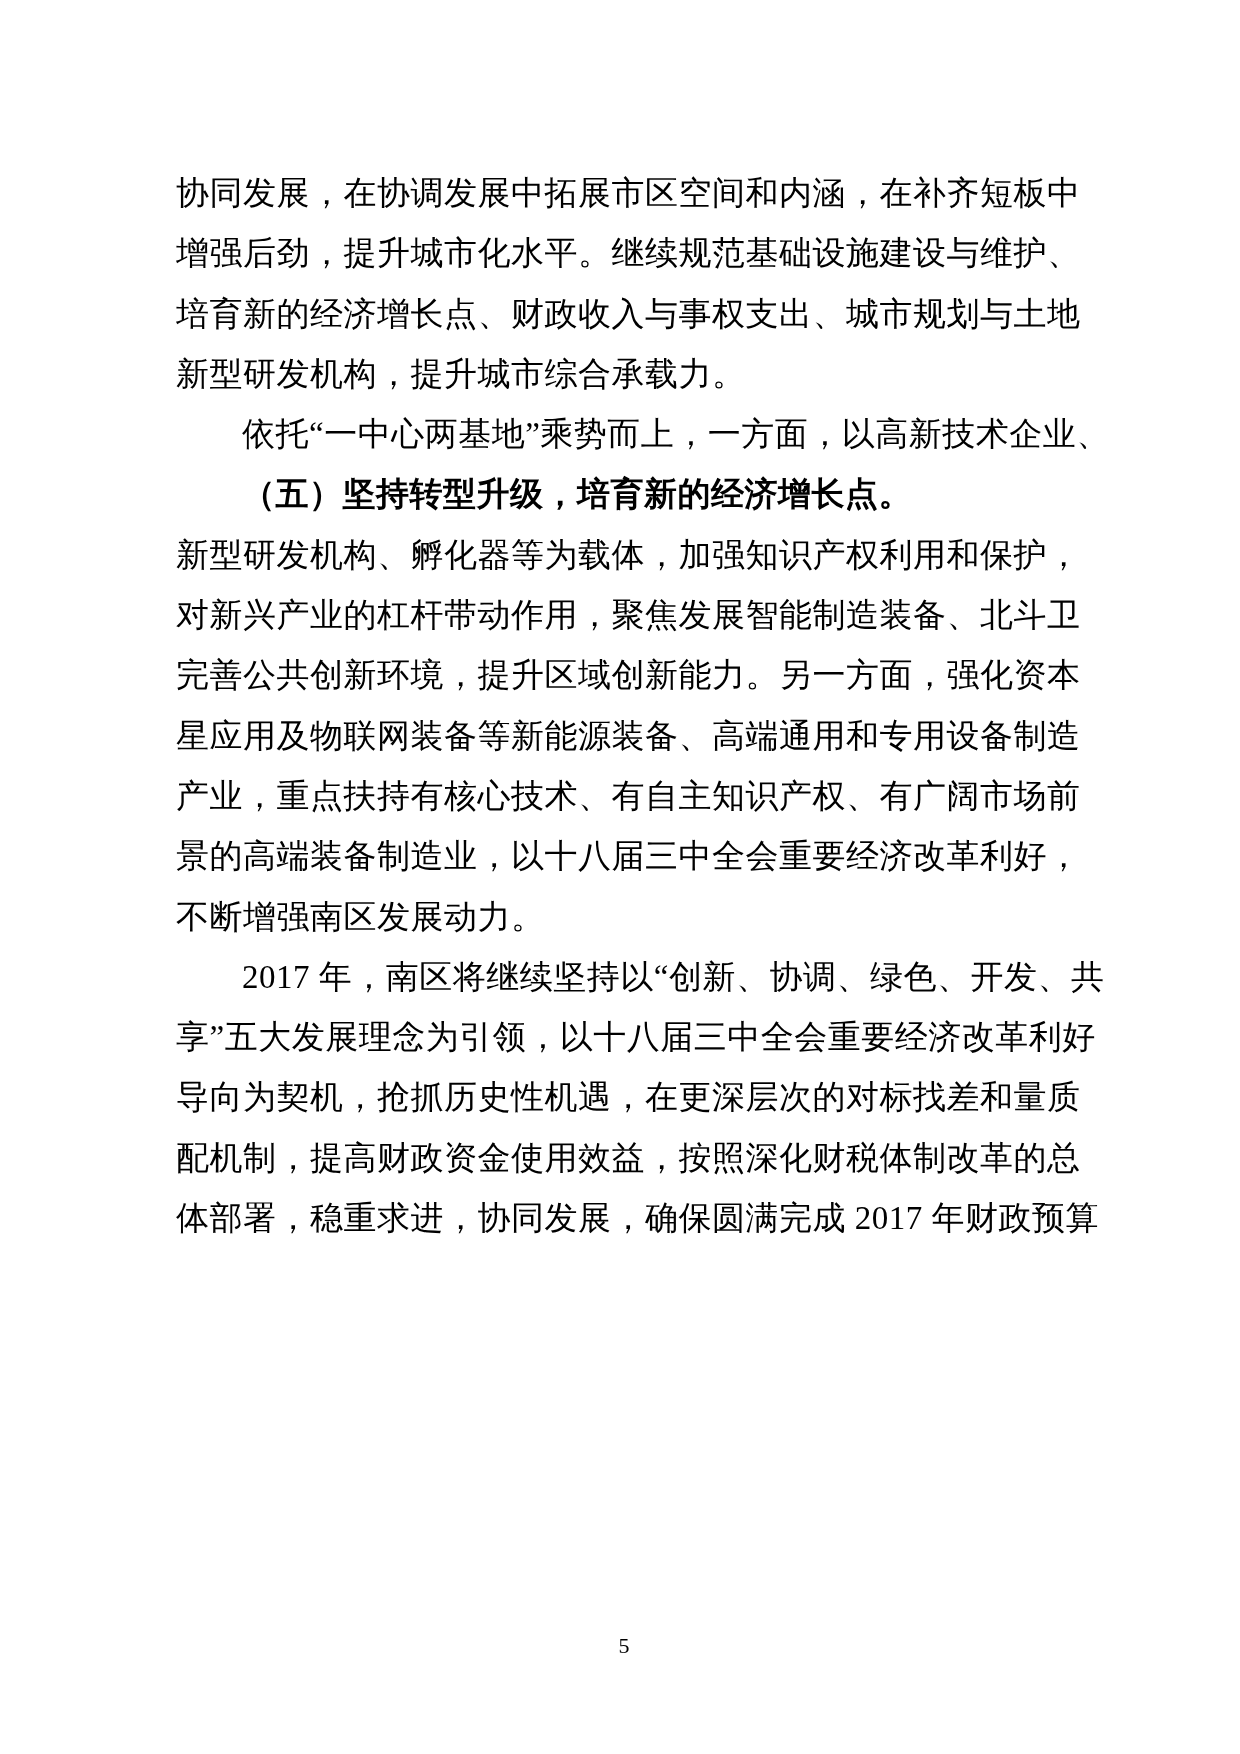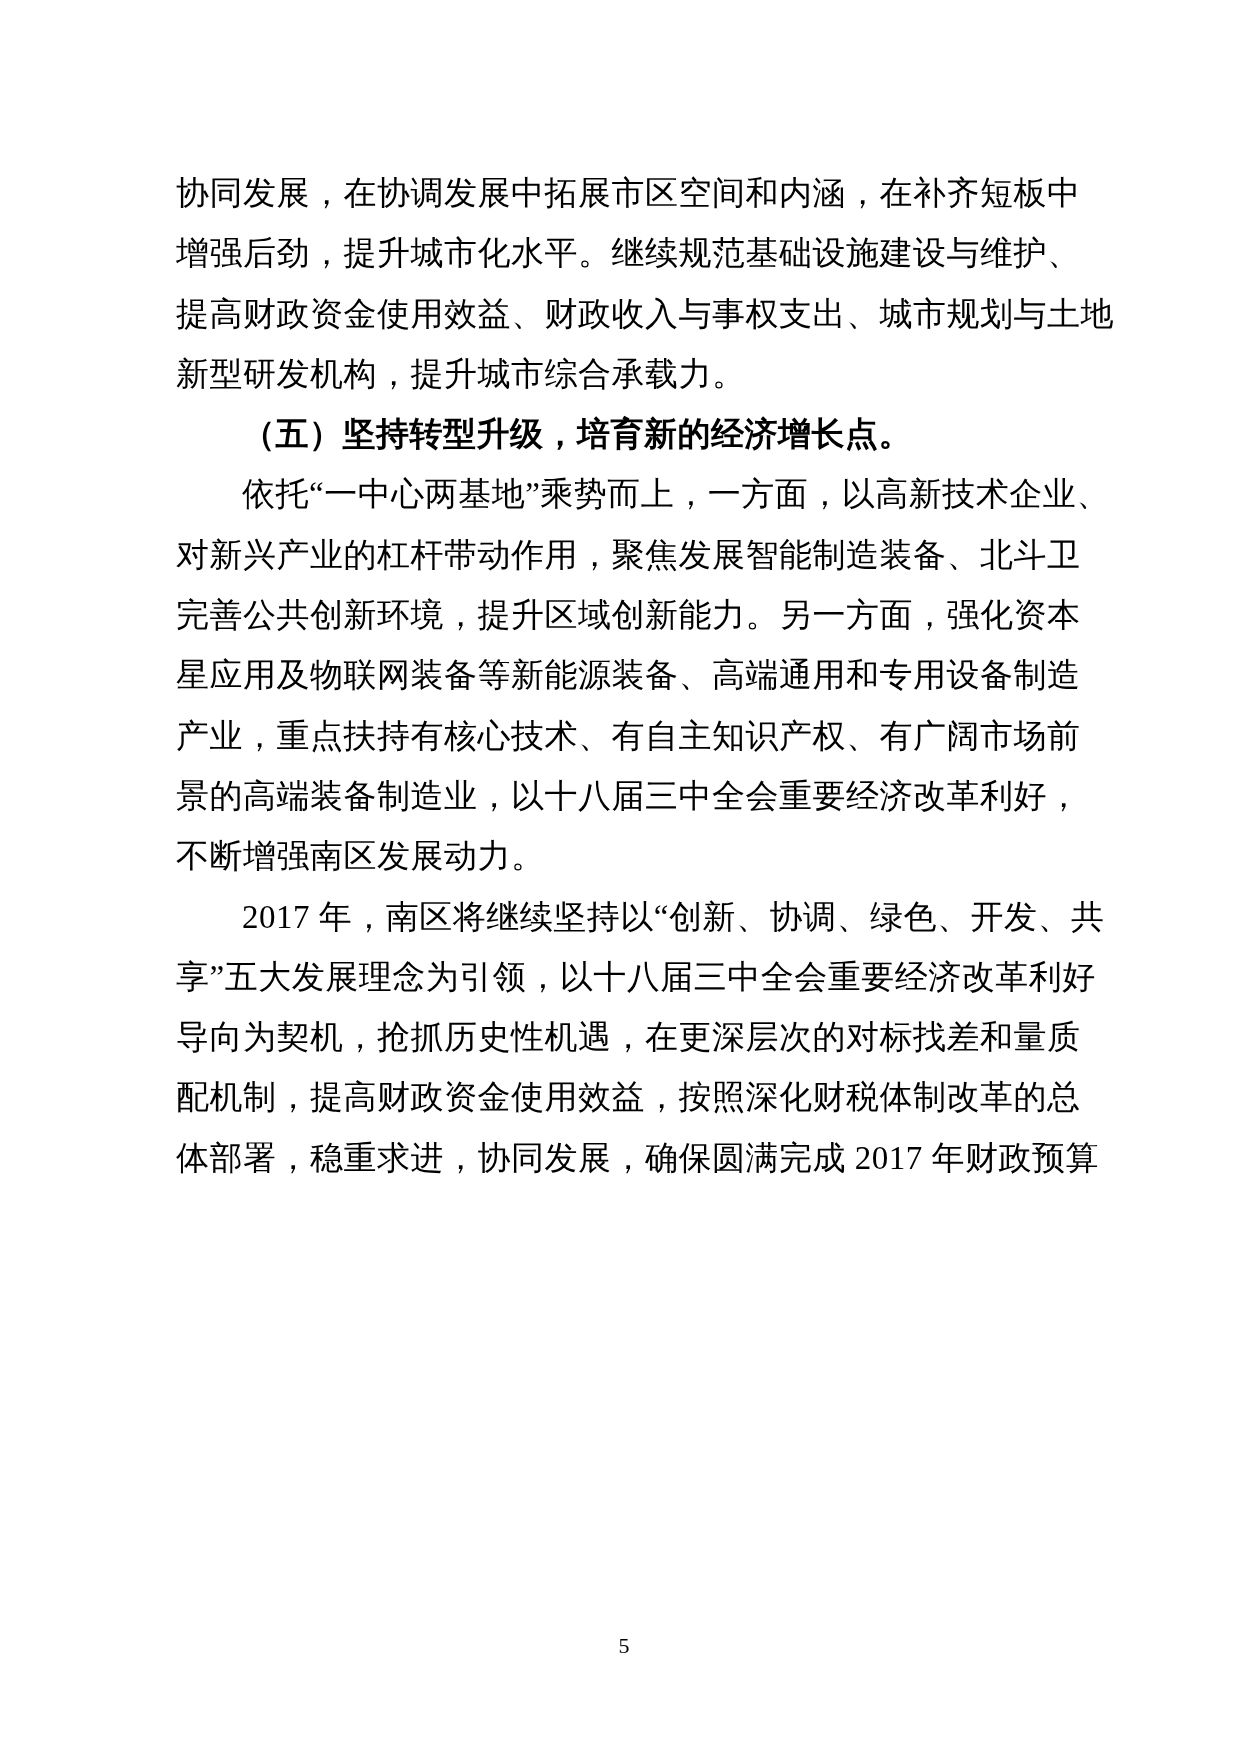--- a/index.html
+++ b/index.html
@@ -54,24 +54,25 @@
     color: #000000;
   }
 </style>
 </head>
 <body>
 
 <div class="page">
   <div class="textblock">
     <div class="line j">协同发展，在协调发展中拓展市区空间和内涵，在补齐短板中</div>
     <div class="line j">增强后劲，提升城市化水平。继续规范基础设施建设与维护、</div>
-    <div class="line j">提高财政资金使用效益、财政收入与事权支出、城市规划与土地</div>
+    <div class="line j">培育新的经济增长点、财政收入与事权支出、城市规划与土地</div>
     <div class="line">新型研发机构，提升城市综合承载力。</div>
+    <div class="line j indent">依托“一中心两基地”乘势而上，一方面，以高新技术企业、</div>
     <div class="line heading indent">（五）坚持转型升级，培育新的经济增长点。</div>
-    <div class="line j indent">依托“一中心两基地”乘势而上，一方面，以高新技术企业、</div>
+    <div class="line j">新型研发机构、孵化器等为载体，加强知识产权利用和保护，</div>
     <div class="line j">对新兴产业的杠杆带动作用，聚焦发展智能制造装备、北斗卫</div>
     <div class="line j">完善公共创新环境，提升区域创新能力。另一方面，强化资本</div>
     <div class="line j">星应用及物联网装备等新能源装备、高端通用和专用设备制造</div>
     <div class="line j">产业，重点扶持有核心技术、有自主知识产权、有广阔市场前</div>
     <div class="line j">景的高端装备制造业，以十八届三中全会重要经济改革利好，</div>
     <div class="line">不断增强南区发展动力。</div>
     <div class="line j indent">2017 年，南区将继续坚持以“创新、协调、绿色、开发、共</div>
     <div class="line j">享”五大发展理念为引领，以十八届三中全会重要经济改革利好</div>
     <div class="line j">导向为契机，抢抓历史性机遇，在更深层次的对标找差和量质</div>
     <div class="line j">配机制，提高财政资金使用效益，按照深化财税体制改革的总</div>

